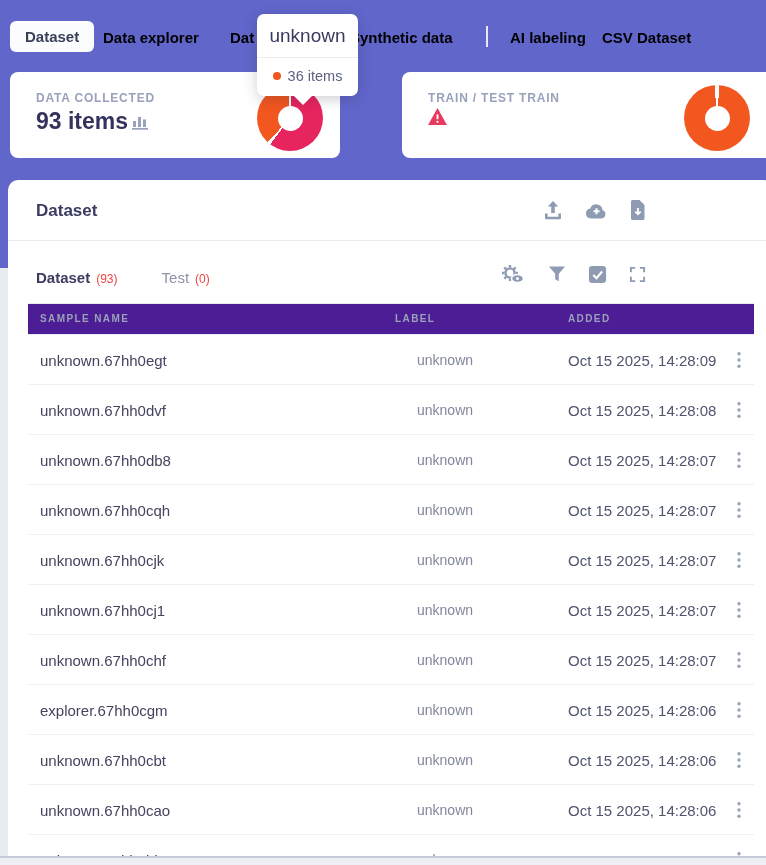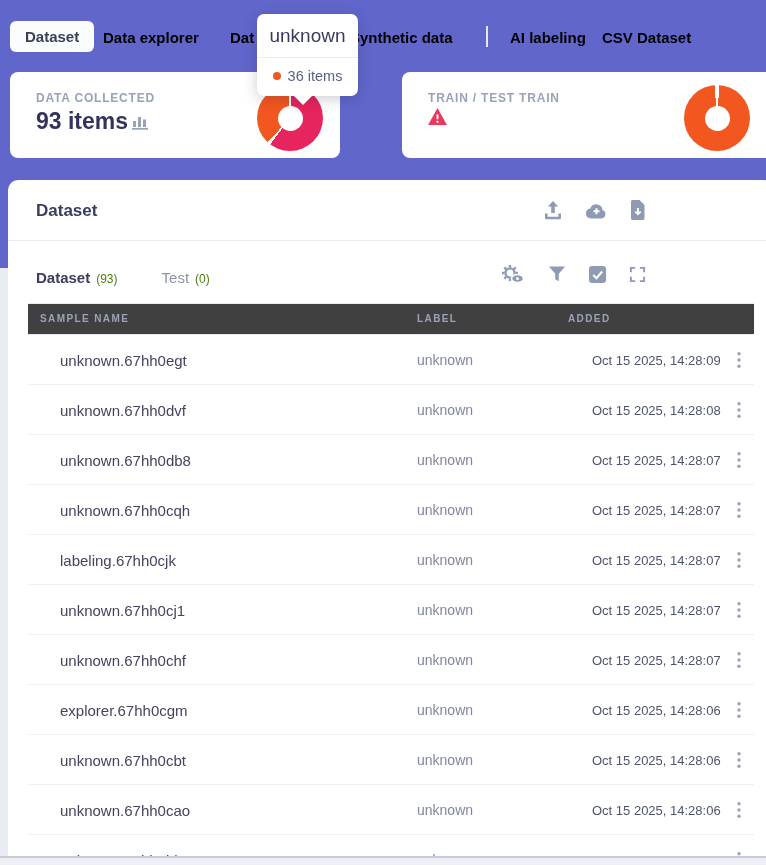--- a/index.html
+++ b/index.html
@@ -64,41 +64,41 @@
   }
   .panel-title{position:absolute;left:28px;top:21px;font-size:17px;font-weight:700;color:#3a3c60;}
   .panel-actions{position:absolute;right:128px;top:20px;display:flex;gap:22px;align-items:center;color:#8e9bb3;}
   .panel-actions .icon{cursor:pointer;}
   .panel-divider{position:absolute;left:0;right:0;top:60px;height:1px;background:#e9ebf2;}
 
   .tabs{position:absolute;left:28px;top:82px;height:30px;display:flex;align-items:center;gap:44px;}
   .tab{display:flex;align-items:baseline;gap:6px;cursor:pointer;}
   .tab-label-active{font-size:15px;font-weight:700;color:#3b3b60;}
   .tab-label{font-size:15px;font-weight:500;color:#8d93a9;}
-  .tab-count{font-size:12px;color:#4d7c0f;}
+  .tab-count{font-size:12px;color:#ef4444;}
   .tab-actions{position:absolute;right:128px;top:83px;display:flex;gap:22px;align-items:center;color:#8e9bb3;}
   .tab-actions .icon{cursor:pointer;}
 
   
   .table{position:absolute;left:20px;top:123px;width:726px;}
   .thead{
-    height:30px;background:#404040;border-top:1px solid #e8ebf1;border-bottom:1px solid #e8ebf1;
+    height:30px;background:#4c1d95;border-top:1px solid #e8ebf1;border-bottom:1px solid #e8ebf1;
     position:relative;
     text-decoration:underline;
   }
   .th{
     position:absolute;top:9px;font-size:10px;font-weight:700;letter-spacing:1.4px;
     color:#9aa2b8;
   }
-  .th-name{left:12px;} .th-label{left:389px;} .th-added{left:540px;}
+  .th-name{left:12px;} .th-label{left:367px;} .th-added{left:540px;}
   .trow{height:49px;border-bottom:1px solid #eef0f5;position:relative;cursor:pointer;}
   .td{position:absolute;top:50%;transform:translateY(-50%);white-space:nowrap;}
-  .td-name{left:12px;font-size:15px;color:#45445f;margin-left:20px;}
+  .td-name{left:12px;font-size:15px;color:#45445f;}
   .td-label{left:389px;font-size:14px;color:#82879d;}
-  .td-added{left:540px;font-size:13px;color:#4f546e;margin-left:24px;}
+  .td-added{left:540px;font-size:15px;color:#4f546e;}
   .td-kebab{left:705px;top:50%;transform:translateY(-50%);position:absolute;cursor:pointer;padding:2px 4px;}
 
   .bottom-strip{
     position:absolute;left:0;top:856px;width:766px;height:9px;z-index:40;
     background:#edeff4;border-top:2px solid #c5cbd8;
   }
 
   .icon svg{display:block;}
 </style>
 </head>
@@ -275,21 +275,21 @@
     <span class="td-kebab icon">
       <svg width="4" height="17" viewBox="0 0 4 17" fill="#9aa3b6">
         <circle cx="2" cy="2.2" r="1.7"></circle>
               <circle cx="2" cy="8.5" r="1.7"></circle>
               <circle cx="2" cy="14.8" r="1.7"></circle>
       </svg>
     </span>
   </div>
 
   <div class="trow">
-    <span class="td td-name">labeling.67hh0cjk</span>
+    <span class="td td-name">unknown.67hh0cjk</span>
     <span class="td td-label">unknown</span>
     <span class="td td-added">Oct 15 2025, 14:28:07</span>
     <span class="td-kebab icon">
       <svg width="4" height="17" viewBox="0 0 4 17" fill="#9aa3b6">
         <circle cx="2" cy="2.2" r="1.7"></circle>
               <circle cx="2" cy="8.5" r="1.7"></circle>
               <circle cx="2" cy="14.8" r="1.7"></circle>
       </svg>
     </span>
   </div>

